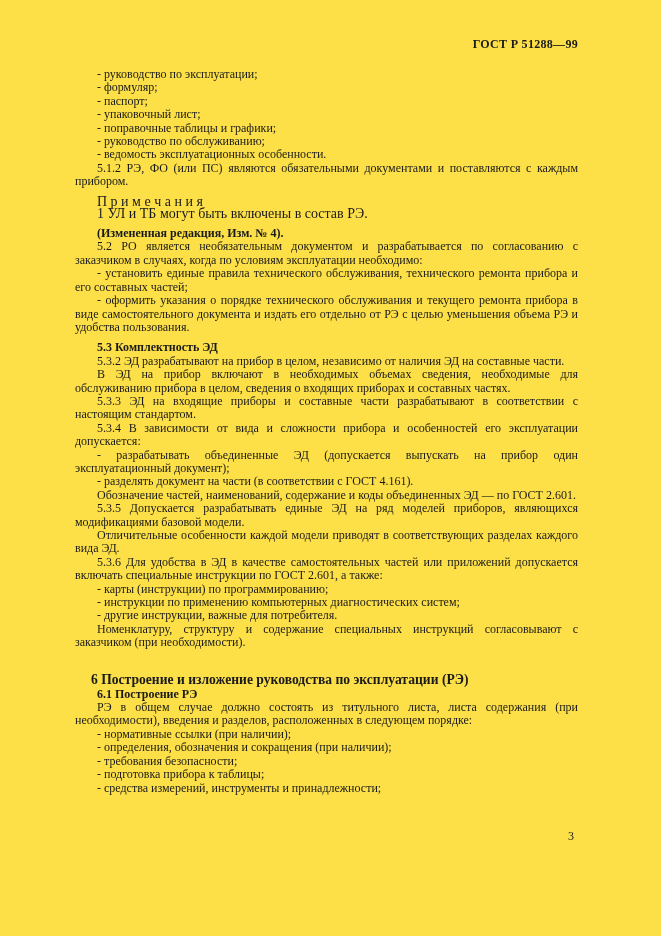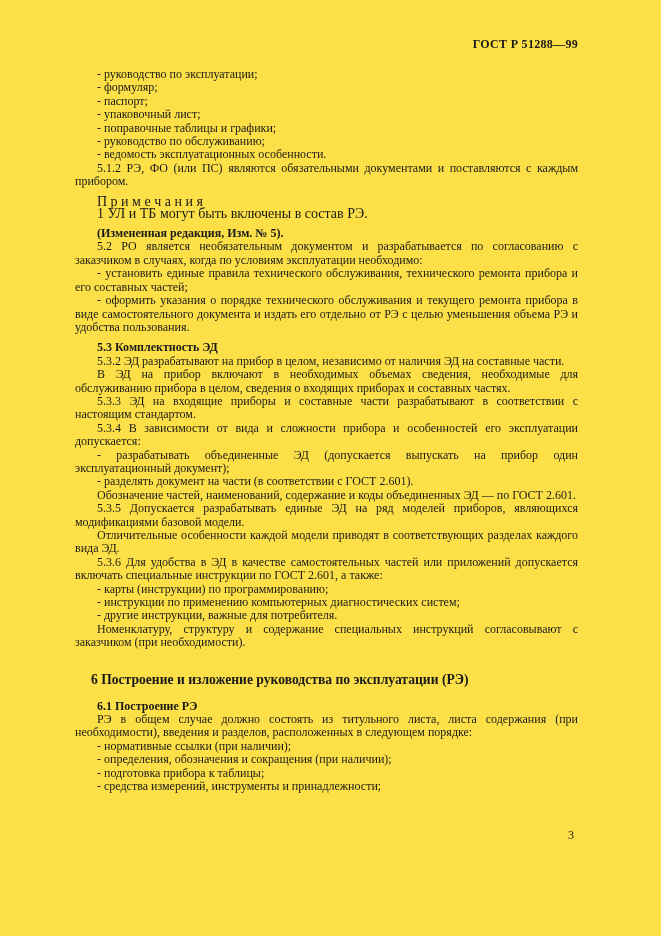--- a/index.html
+++ b/index.html
@@ -41,21 +41,21 @@
     font-weight: bold;
   }
   .content p.gap {
     margin-top: 7px;
   }
   .content p.heading {
     font-size: 13.6px;
     font-weight: bold;
     line-height: 15px;
     margin-top: 22px;
-    margin-bottom: 13px;
+    margin-bottom: 1px;
     text-indent: 16px;
     text-align: left;
   }
   .footer {
     text-align: right;
     font-size: 12px;
     margin-top: 34px;
     padding-right: 4px;
   }
 </style>
@@ -70,43 +70,44 @@
       <p class="para">- руководство по эксплуатации;</p>
       <p class="para">- формуляр;</p>
       <p class="para">- паспорт;</p>
       <p class="para">- упаковочный лист;</p>
       <p class="para">- поправочные таблицы и графики;</p>
       <p class="para">- руководство по обслуживанию;</p>
       <p class="para">- ведомость эксплуатационных особенности.</p>
       <p class="para">5.1.2 РЭ, ФО (или ПС) являются обязательными документами и поставляются с каждым прибором.</p>
       <p class="note gap">П р и м е ч а н и я</p>
       <p class="note">1 УЛ и ТБ могут быть включены в состав РЭ.</p>
-      <p class="para bold gap">(Измененная редакция, Изм. № 5).</p>
+      <p class="para bold gap">(Измененная редакция, Изм. № 4).</p>
       <p class="para">5.2 РО является необязательным документом и разрабатывается по согласованию с заказчиком в случаях, когда по условиям эксплуатации необходимо:</p>
       <p class="para">- установить единые правила технического обслуживания, технического ремонта прибора и его составных частей;</p>
       <p class="para">- оформить указания о порядке технического обслуживания и текущего ремонта прибора в виде самостоятельного документа и издать его отдельно от РЭ с целью уменьшения объема РЭ и удобства пользования.</p>
       <p class="para bold gap">5.3 Комплектность ЭД</p>
       <p class="para">5.3.2 ЭД разрабатывают на прибор в целом, независимо от наличия ЭД на составные части.</p>
       <p class="para">В ЭД на прибор включают в необходимых объемах сведения, необходимые для обслуживанию прибора в целом, сведения о входящих приборах и составных частях.</p>
       <p class="para">5.3.3 ЭД на входящие приборы и составные части разрабатывают в соответствии с настоящим стандартом.</p>
       <p class="para">5.3.4 В зависимости от вида и сложности прибора и особенностей его эксплуатации допускается:</p>
       <p class="para">- разрабатывать объединенные ЭД (допускается выпускать на прибор один эксплуатационный документ);</p>
-      <p class="para">- разделять документ на части (в соответствии с ГОСТ 2.601).</p>
+      <p class="para">- разделять документ на части (в соответствии с ГОСТ 4.161).</p>
       <p class="para">Обозначение частей, наименований, содержание и коды объединенных ЭД — по ГОСТ 2.601.</p>
       <p class="para">5.3.5 Допускается разрабатывать единые ЭД на ряд моделей приборов, являющихся модификациями базовой модели.</p>
       <p class="para">Отличительные особенности каждой модели приводят в соответствующих разделах каждого вида ЭД.</p>
       <p class="para">5.3.6 Для удобства в ЭД в качестве самостоятельных частей или приложений допускается включать специальные инструкции по ГОСТ 2.601, а также:</p>
       <p class="para">- карты (инструкции) по программированию;</p>
       <p class="para">- инструкции по применению компьютерных диагностических систем;</p>
       <p class="para">- другие инструкции, важные для потребителя.</p>
       <p class="para">Номенклатуру, структуру и содержание специальных инструкций согласовывают с заказчиком (при необходимости).</p>
       <p class="heading">6 Построение и изложение руководства по эксплуатации (РЭ)</p>
       <p class="para bold">6.1 Построение РЭ</p>
       <p class="para">РЭ в общем случае должно состоять из титульного листа, листа содержания (при необходимости), введения и разделов, расположенных в следующем порядке:</p>
       <p class="para">- нормативные ссылки (при наличии);</p>
       <p class="para">- определения, обозначения и сокращения (при наличии);</p>
+      <p class="para">- требования безопасности;</p>
       <p class="para">- подготовка прибора к таблицы;</p>
       <p class="para">- средства измерений, инструменты и принадлежности;</p>
     </div>
   <div class="footer">
     <span>3</span>
   </div>
 </div>
 
 </body></html>

